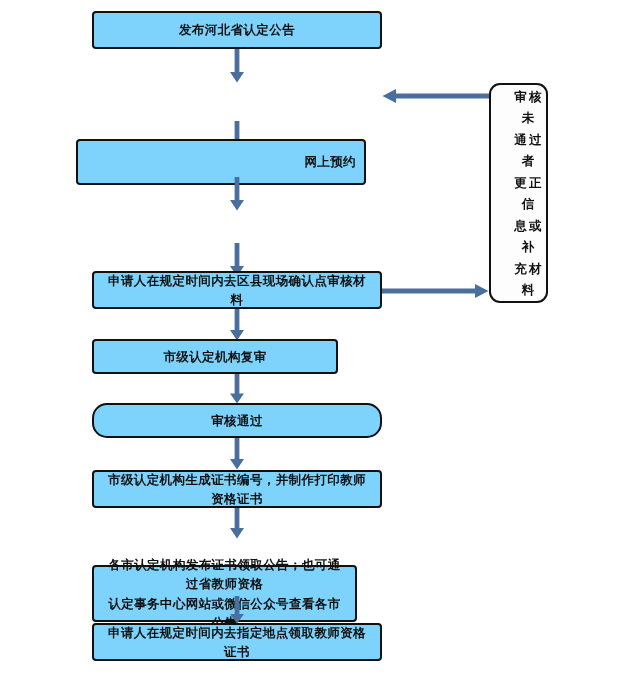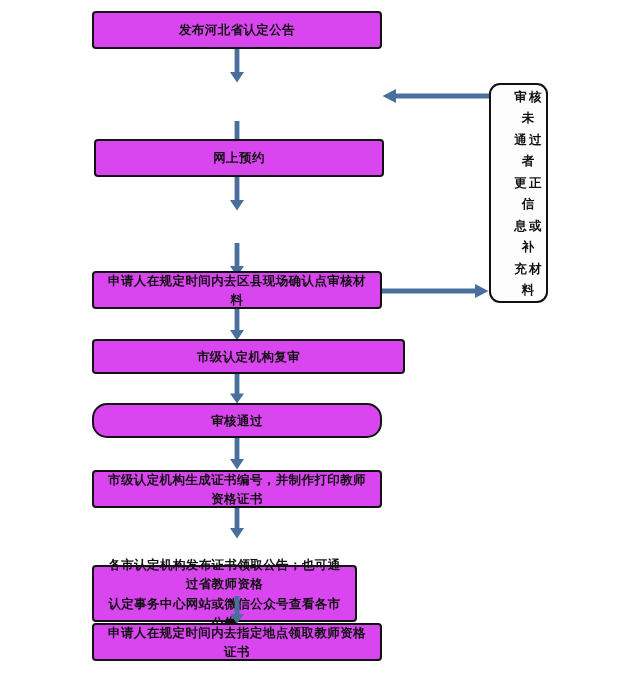--- a/index.html
+++ b/index.html
@@ -15,21 +15,21 @@
     width: 640px;
     height: 685px;
     background: #ffffff;
     overflow: hidden;
   }
 
   
   .node {
     position: absolute;
     box-sizing: border-box;
-    background: #d946ef;
+    background: #7dd3fc;
     border: 2px solid #111111;
     border-radius: 4px;
     display: flex;
     align-items: center;
     justify-content: center;
     text-align: center;
     color: #111111;
     font-size: 12.5px;
     line-height: 1.55;
     letter-spacing: 0.4px;
@@ -81,21 +81,21 @@
     </svg>
   </div>
 
 
   <div class="arrow-v" style="left:229px; top:121px;">
     <svg width="16" height="34" viewBox="0 0 16 34">
       <path d="M5.6 0 H10.4 V23 H15 L8 33.5 L1 23 H5.6 Z" fill="#4a6f9c"></path>
     </svg>
   </div>
 
-  <div class="node" style="left:94px; top:139px; width:290px; height:38px;">
+  <div class="node" style="left:76px; top:139px; width:290px; height:46px;justify-content:flex-end;">
     <span class="line">网上预约</span>
   </div>
 
   <div class="arrow-v" style="left:229px; top:177px;">
     <svg width="16" height="34" viewBox="0 0 16 34">
       <path d="M5.6 0 H10.4 V23 H15 L8 33.5 L1 23 H5.6 Z" fill="#4a6f9c"></path>
     </svg>
   </div>
 
 
@@ -108,21 +108,21 @@
   <div class="node" style="left:92px; top:271px; width:290px; height:38px;">
     <span class="line">申请人在规定时间内去区县现场确认点审核材料</span>
   </div>
 
   <div class="arrow-v" style="left:229px; top:309px;">
     <svg width="16" height="32" viewBox="0 0 16 32">
       <path d="M5.6 0 H10.4 V21 H15 L8 31.5 L1 21 H5.6 Z" fill="#4a6f9c"></path>
     </svg>
   </div>
 
-  <div class="node" style="left:92px; top:339px; width:313px; height:35px;">
+  <div class="node" style="left:92px; top:339px; width:246px; height:35px;">
     <span class="line">市级认定机构复审</span>
   </div>
 
   <div class="arrow-v" style="left:229px; top:374px;">
     <svg width="16" height="30" viewBox="0 0 16 30">
       <path d="M5.6 0 H10.4 V19.5 H15 L8 29.5 L1 19.5 H5.6 Z" fill="#4a6f9c"></path>
     </svg>
   </div>
 
   <div class="node" style="left:92px; top:403px; width:290px; height:35px;border-radius:15px;">

